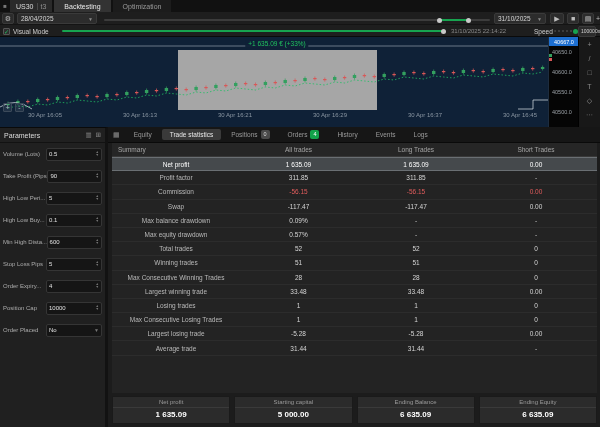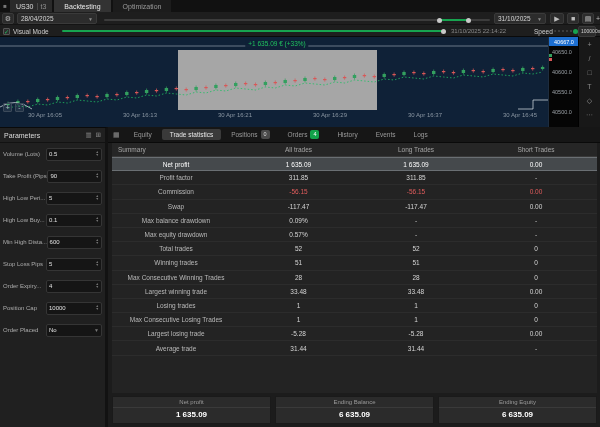--- a/index.html
+++ b/index.html
@@ -529,20 +529,24 @@
         <div>-</div>
       </div>
     </div>
 
   <div id="cards">
       <div class="card">
         <div class="clab">Net profit</div>
         <div class="cval">1 635.09</div>
       </div>
       <div class="card">
+        <div class="clab">Starting capital</div>
+        <div class="cval">5 000.00</div>
+      </div>
+      <div class="card">
         <div class="clab">Ending Balance</div>
         <div class="cval">6 635.09</div>
       </div>
       <div class="card">
         <div class="clab">Ending Equity</div>
         <div class="cval">6 635.09</div>
       </div>
     </div>
 
 </div>

